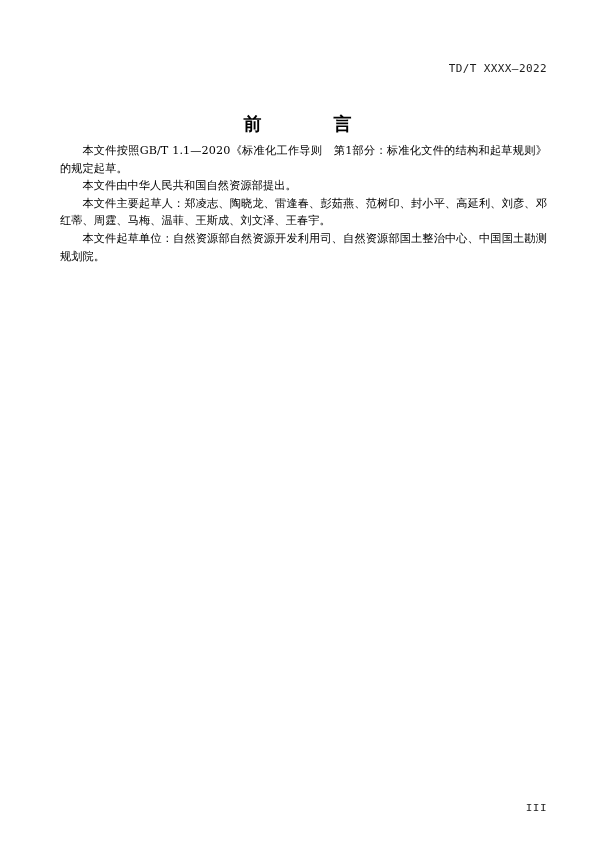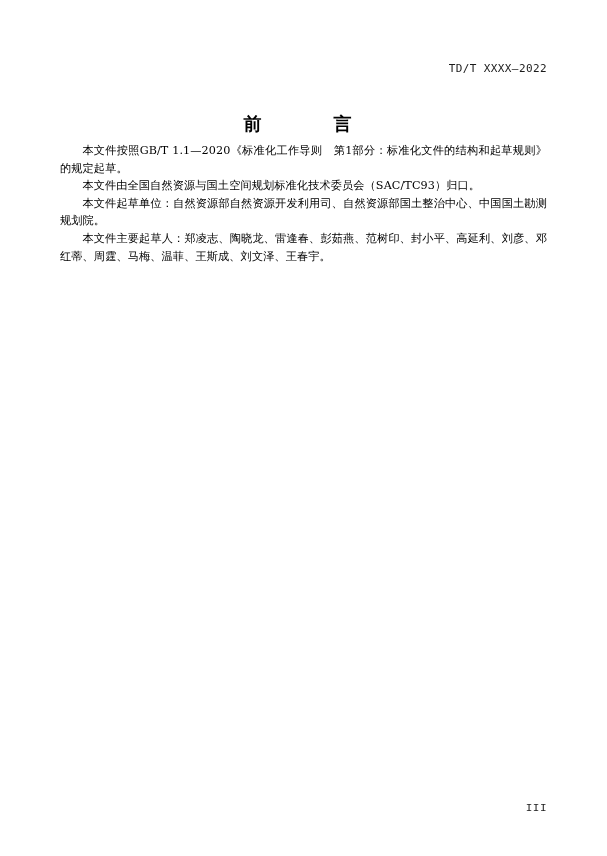--- a/index.html
+++ b/index.html
@@ -78,21 +78,21 @@
 
 <div class="page">
   <div class="page-inner">
 
     <div class="header">TD/T XXXX—2022</div>
 
     <div class="doc-title">前　　言</div>
 
     <div class="body-block">
       <p class="para">本文件按照GB/T 1.1—2020《标准化工作导则　第1部分：标准化文件的结构和起草规则》的规定起草。</p>
-      <p class="para">本文件由全国自然资源与国土空间规划标准化技术委员会（SAC/TC93）归口。</p>
+      <p class="para">本文件由中华人民共和国自然资源部提出。</p>
+      <p class="para">本文件主要起草人：郑凌志、陶晓龙、雷逢春、彭茹燕、范树印、封小平、高延利、刘彦、邓红蒂、周霆、马梅、温菲、王斯成、刘文泽、王春宇。</p>
       <p class="para">本文件起草单位：自然资源部自然资源开发利用司、自然资源部国土整治中心、中国国土勘测规划院。</p>
-      <p class="para">本文件主要起草人：郑凌志、陶晓龙、雷逢春、彭茹燕、范树印、封小平、高延利、刘彦、邓红蒂、周霆、马梅、温菲、王斯成、刘文泽、王春宇。</p>
     </div>
 
     <div class="footer-page">III</div>
 
   </div>
 </div>
 
 </body></html>

